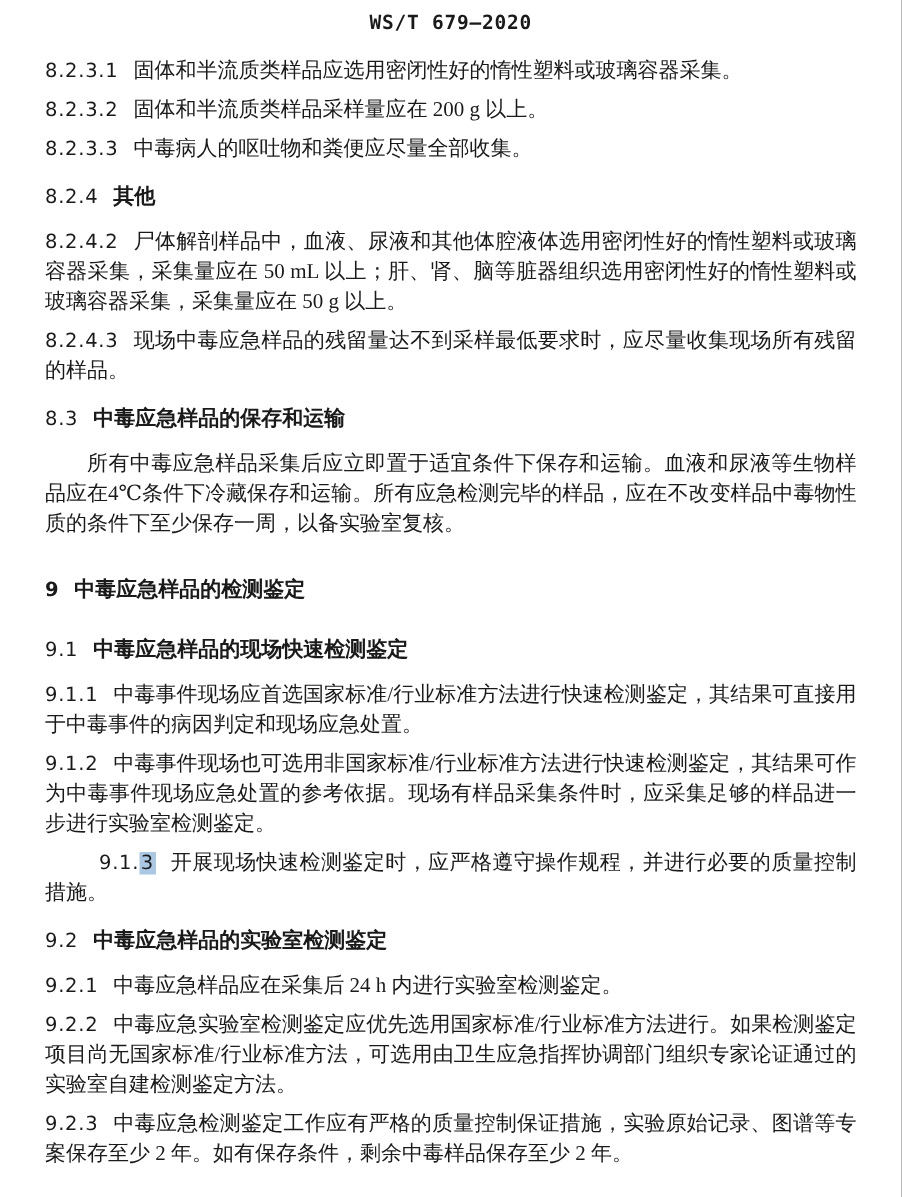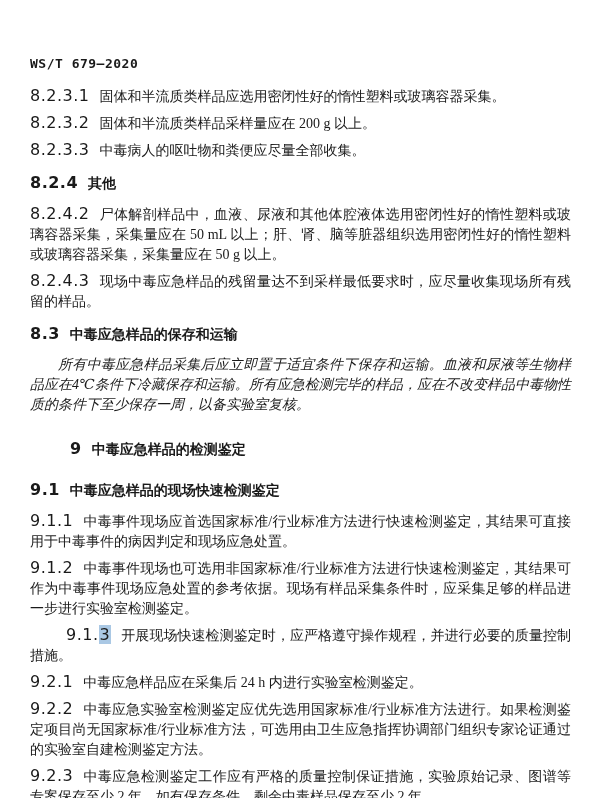--- a/index.html
+++ b/index.html
@@ -7,59 +7,56 @@
     position:relative;
     width:601px;height:798px;
     background:#ffffff;
     box-sizing:border-box;
     padding:8px 30px 0 30px;
     font-family:"Liberation Serif","DejaVu Serif",serif;
     color:#1a1a1a;
     overflow:hidden;
   }
   .header{
-    text-align:left;
+    text-align:center;
     font-family:"DejaVu Sans Mono","Liberation Mono",monospace;
     font-weight:bold;
     font-size:13px;
     line-height:16px;
     margin-bottom:14px;
     letter-spacing:0.5px;
-    margin-top:48px;
   }
   .block{
     font-size:14px;
     line-height:20px;
     text-align:justify;
     margin:0 0 6px 0;
   }
   .num{
     font-family:"DejaVu Sans","Liberation Sans",sans-serif;
-    font-size:16px;
+    font-size:13px;
     margin-right:10px;
     letter-spacing:0.5px;
     white-space:nowrap;
   }
   .num-tight{margin-right:0;margin-left:36px;}
   .heading{
     font-weight:bold;
     margin-top:12px;
     margin-bottom:10px;
   }
-  .heading .num{font-weight:bold;}
+  .heading .num{font-weight:normal;}
   .chapter{
     font-weight:bold;
     margin-top:24px;
     margin-bottom:20px;
-    margin-left:40px;
   }
   .chapter .num{font-weight:bold;}
   .para{
     text-indent:2em;
-    font-style:italic;
   }
   .hl{
     background:#aac8e4;
     padding:0 1px;
   }
 </style>
 </head>
 <body>
 
 <div class="page">
@@ -110,20 +107,23 @@
   </div>
 
   <div class="block">
     <span class="num">9.1.2</span><span>中毒事件现场也可选用非国家标准/行业标准方法进行快速检测鉴定，其结果可作为中毒事件现场应急处置的参考依据。现场有样品采集条件时，应采集足够的样品进一步进行实验室检测鉴定。</span>
   </div>
 
   <div class="block">
     <span class="num num-tight">9.1.</span><span class="num hl">3</span><span>开展现场快速检测鉴定时，应严格遵守操作规程，并进行必要的质量控制措施。</span>
   </div>
 
+  <div class="block heading">
+    <span class="num">9.2</span><span>中毒应急样品的实验室检测鉴定</span>
+  </div>
 
   <div class="block">
     <span class="num">9.2.1</span><span>中毒应急样品应在采集后 24 h 内进行实验室检测鉴定。</span>
   </div>
 
   <div class="block">
     <span class="num">9.2.2</span><span>中毒应急实验室检测鉴定应优先选用国家标准/行业标准方法进行。如果检测鉴定项目尚无国家标准/行业标准方法，可选用由卫生应急指挥协调部门组织专家论证通过的实验室自建检测鉴定方法。</span>
   </div>
 
   <div class="block">

